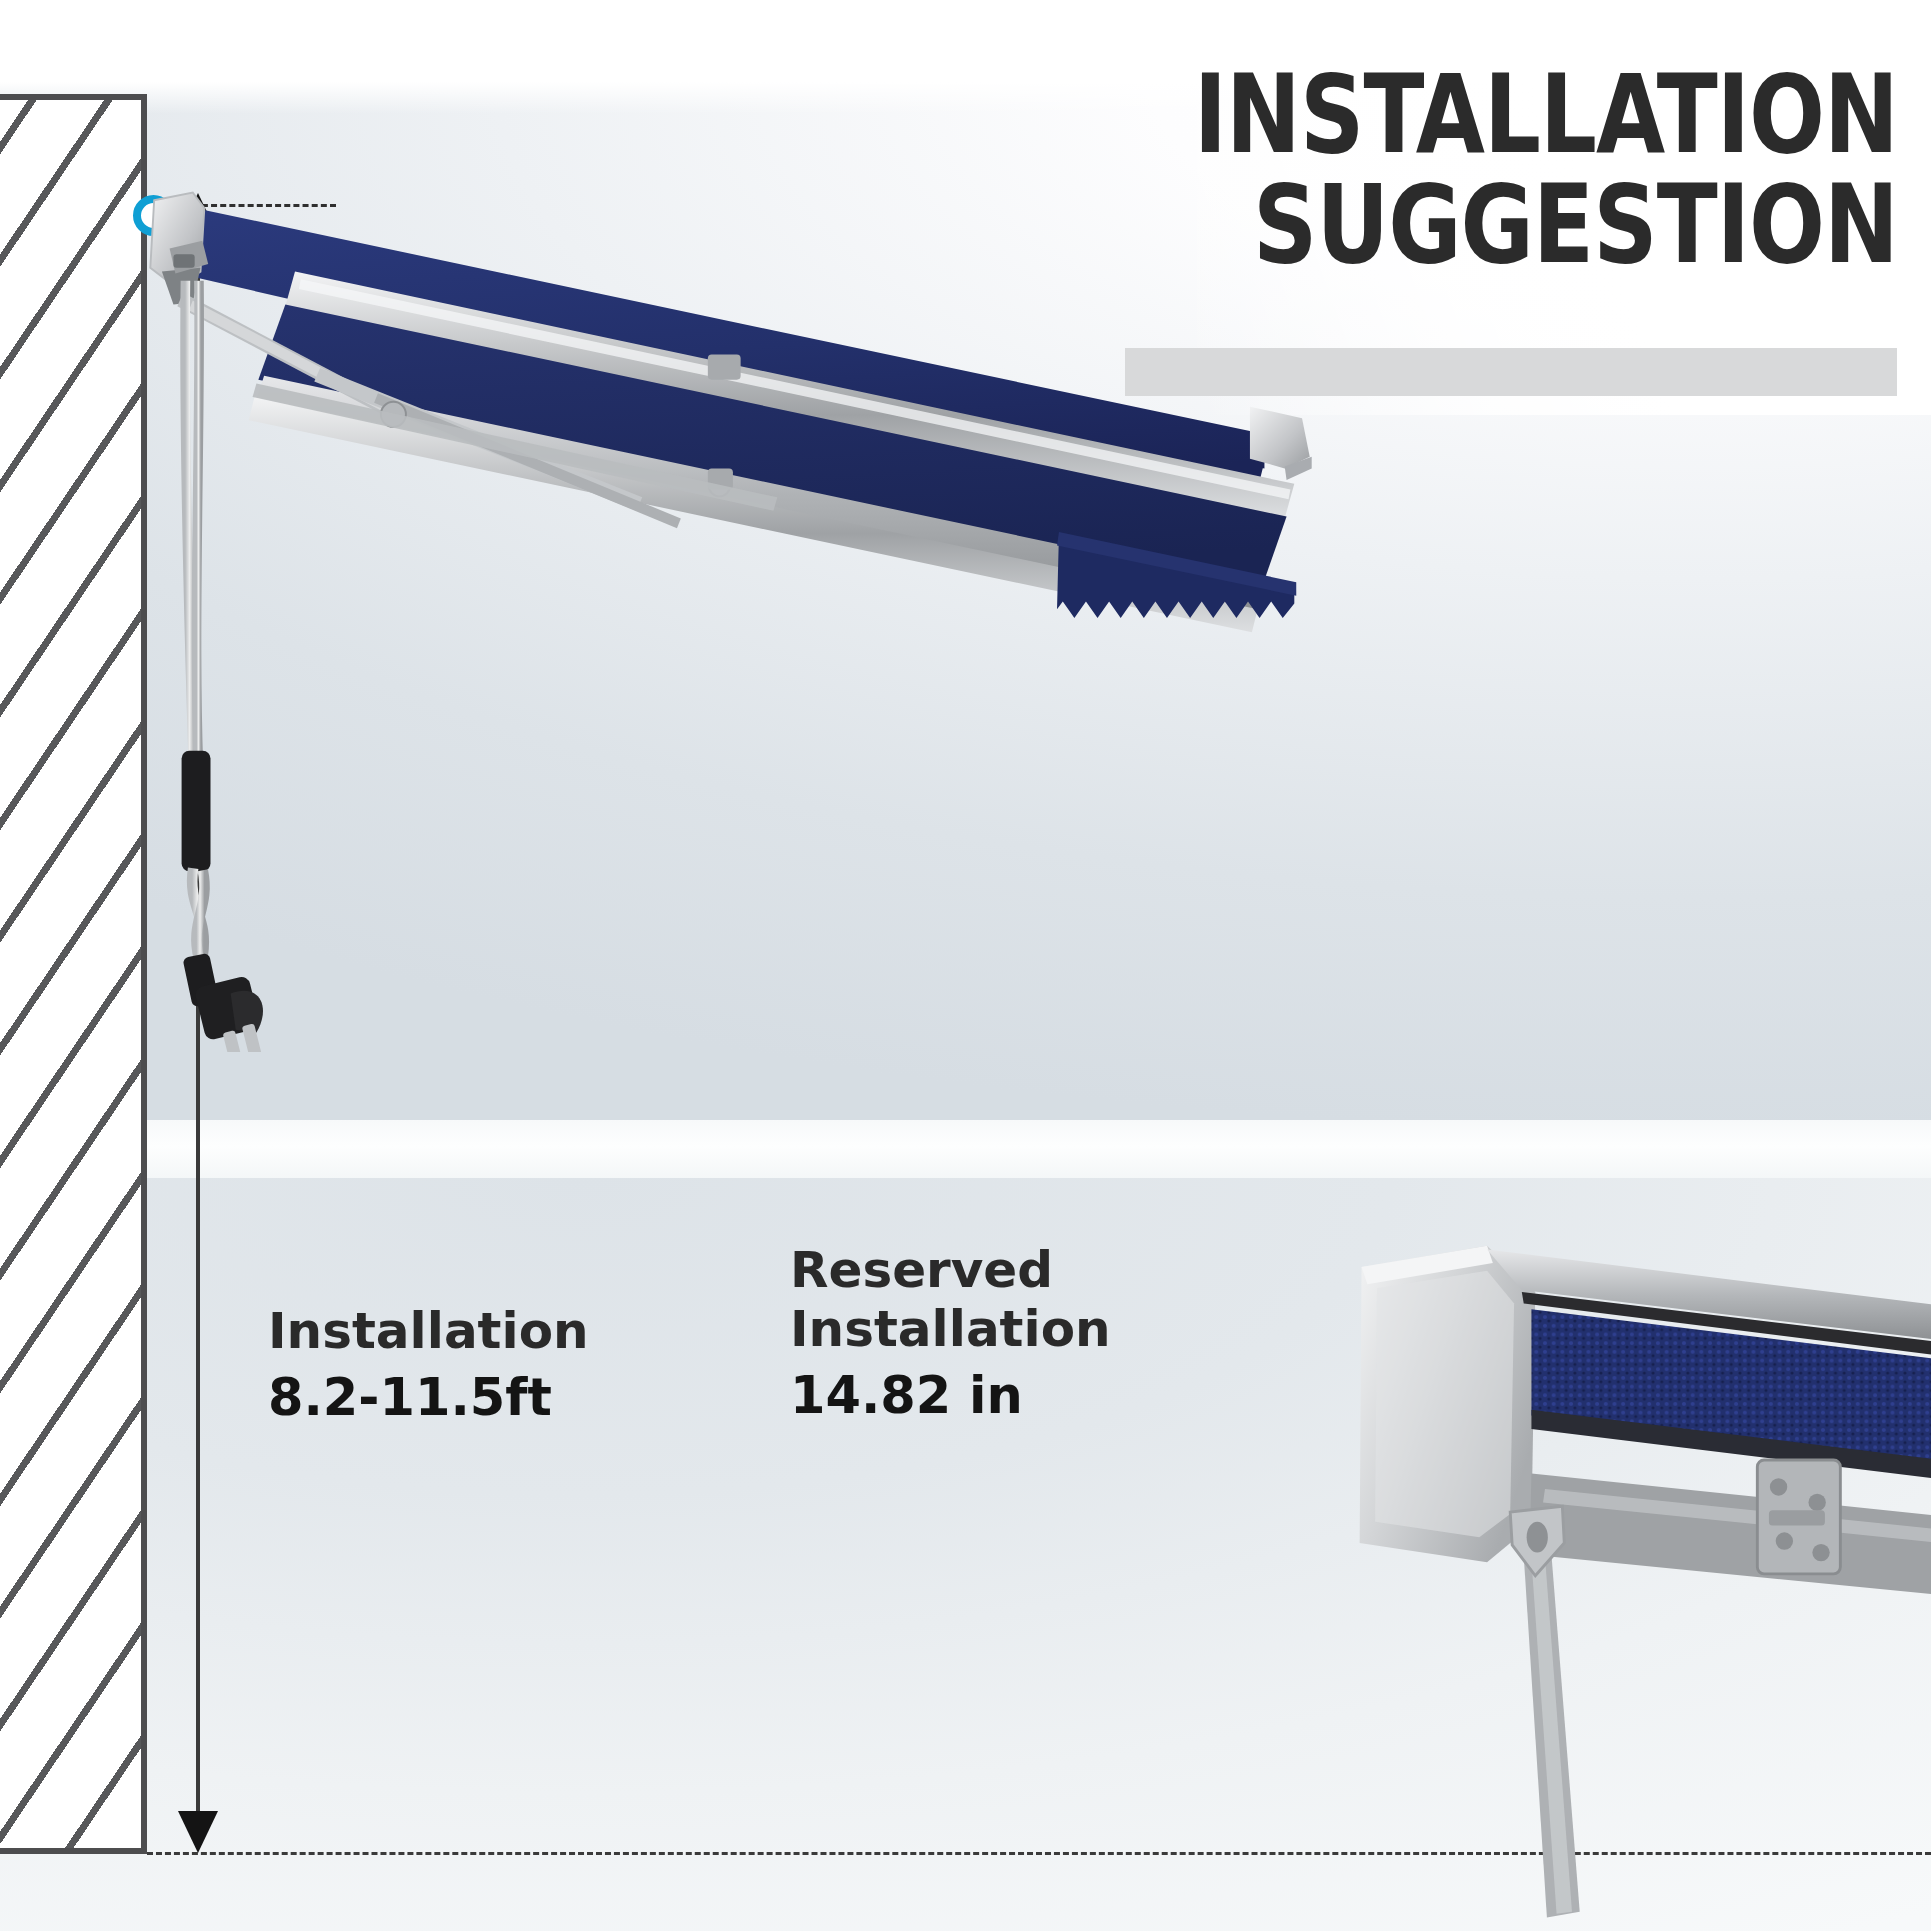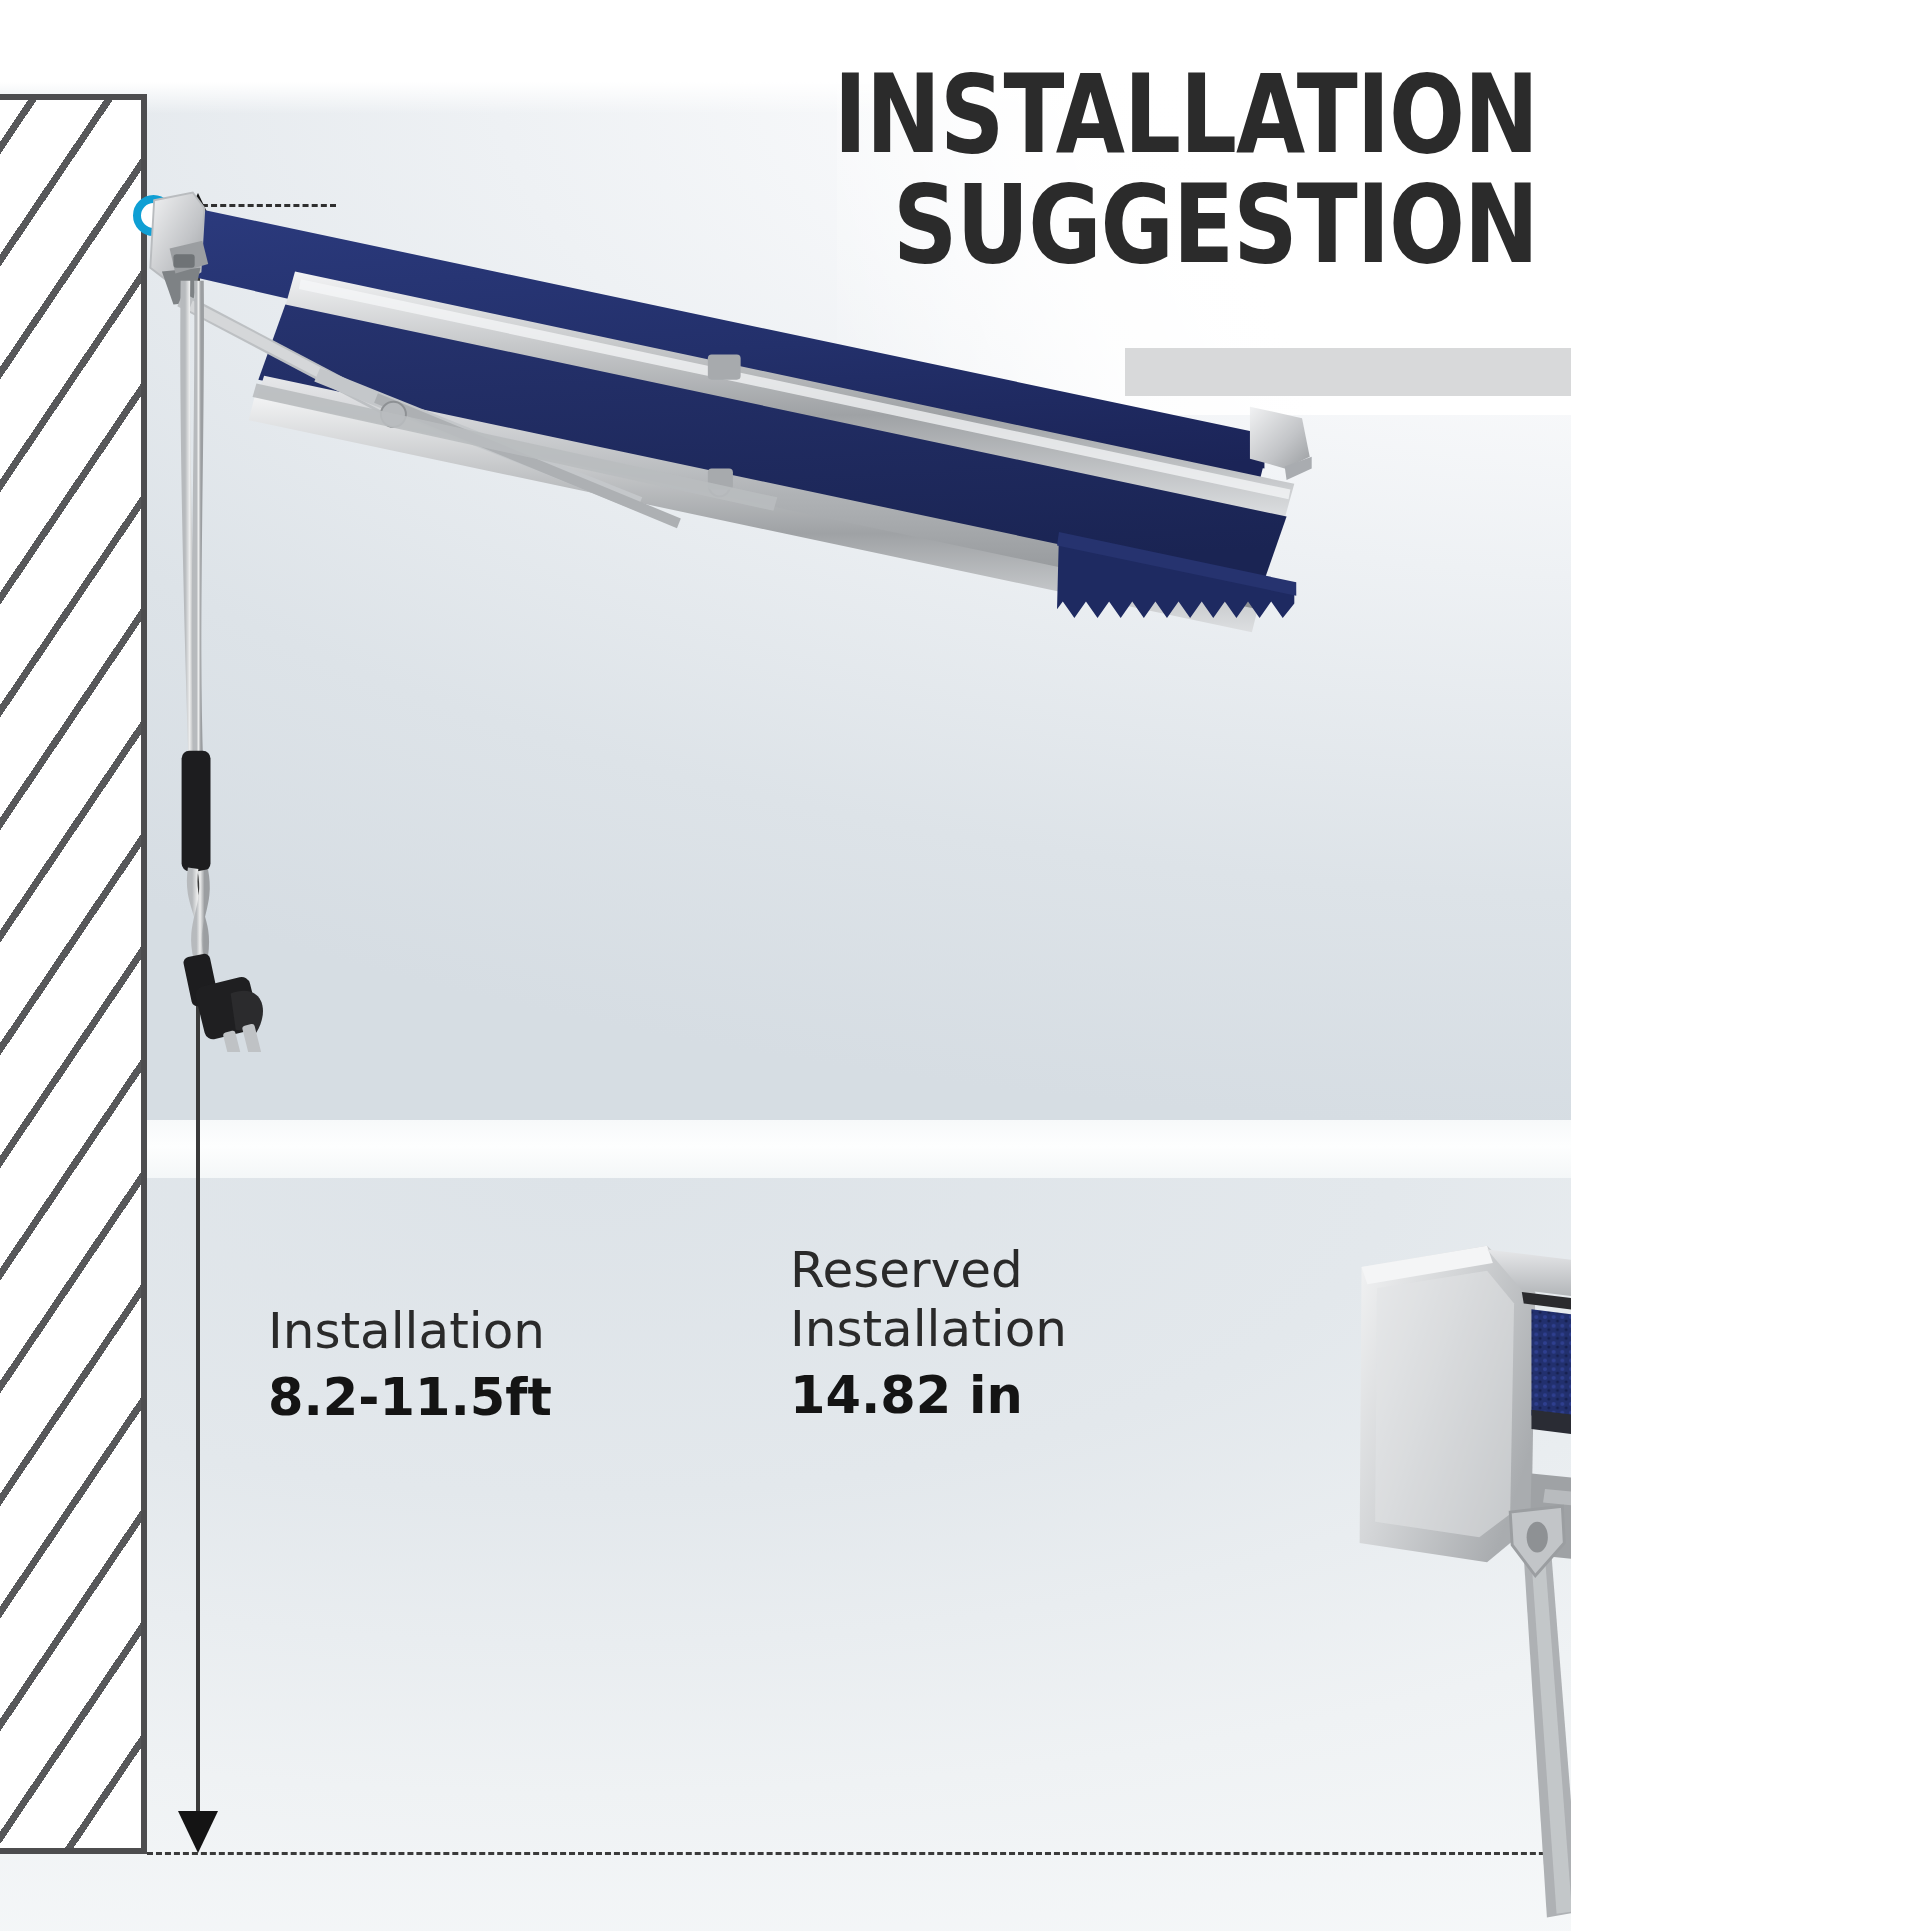--- a/index.html
+++ b/index.html
@@ -1,21 +1,21 @@
 <!DOCTYPE html>
 <html><head>
 <meta charset="utf-8">
 <style>
   html,body{margin:0;padding:0;}
   body{
     width:1931px;height:1931px;overflow:hidden;
     font-family:"DejaVu Sans","Liberation Sans",sans-serif;
     background:#ffffff;
   }
-  #stage{position:relative;width:1571px;height:1931px;overflow:hidden;background:#0ea5e9;}
+  #stage{position:relative;width:1931px;height:1931px;overflow:hidden;background:#0ea5e9;}
 
   
   .bg-upper{
     position:absolute;left:0;top:0;width:1931px;height:1120px;
     background:
       radial-gradient(130% 95% at 88% 6%, #ffffff 0%, #fdfdfe 22%, #eef1f4 48%, #dde3e8 78%, #d6dde3 100%);
   }
   .bg-horizon{
     position:absolute;left:0;top:1120px;width:1931px;height:58px;
     background:linear-gradient(180deg,#f7f9fa 0%,#fdfefe 45%,#f4f7f8 100%);
@@ -99,21 +99,21 @@
   .awning{position:absolute;left:140px;top:179px;width:1236px;height:463px;}
   .awning svg{display:block;}
 
   
   .cord svg{display:block;}
   .cord{position:absolute;left:145px;top:280px;width:183px;height:772px;}
 
   
   .label{position:absolute;color:#1b1b1b;}
   .label .ln{
-    font-size:50px;line-height:1.18;font-weight:400;color:#2a2a2a;
+    font-size:50px;line-height:1.18;font-weight:700;color:#2a2a2a;
     white-space:nowrap;
   }
   .label .val{
     font-size:51px;line-height:1.2;font-weight:700;color:#141414;
     white-space:nowrap;margin-top:6px;
   }
   #label-height{left:268px;top:1302px;}
   #label-distance{left:790px;top:1241px;}
 
   

